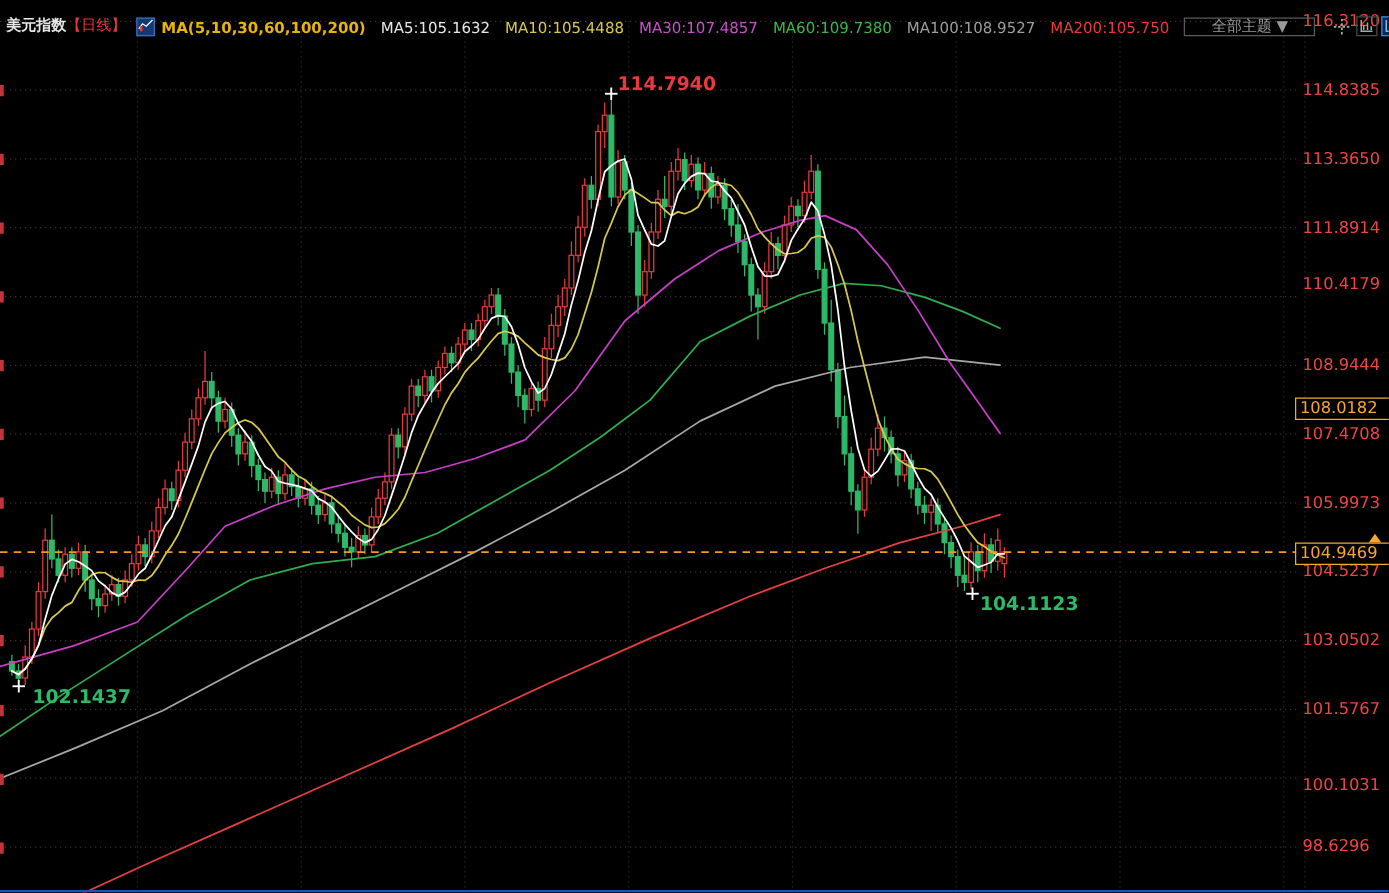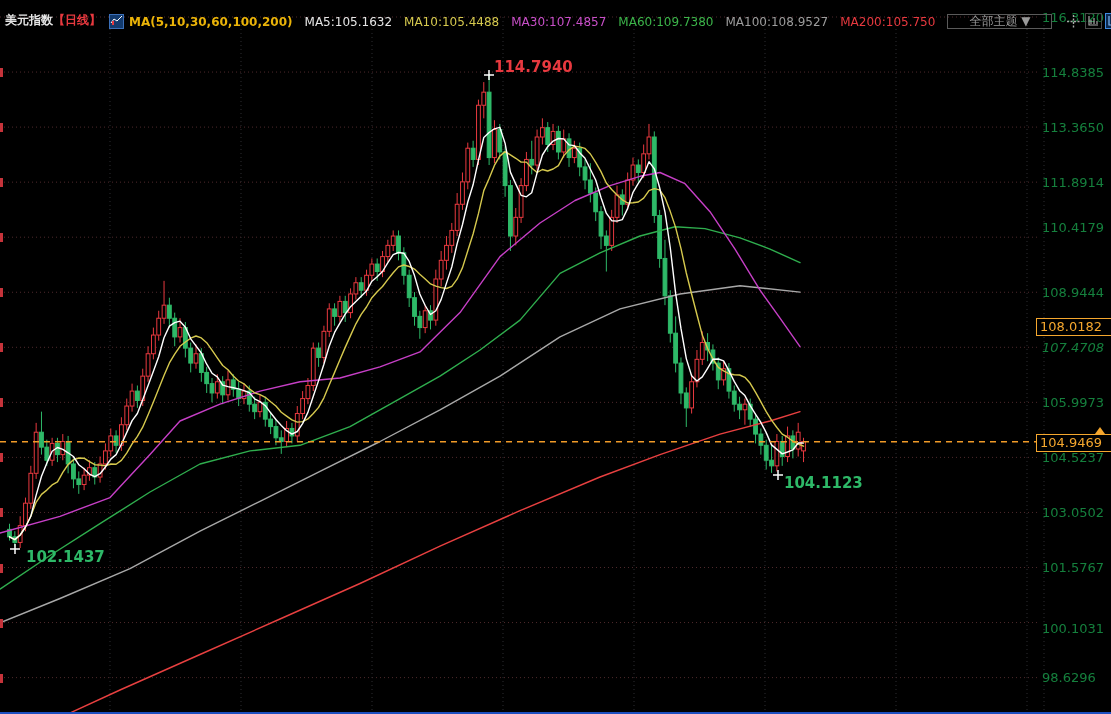--- a/index.html
+++ b/index.html
@@ -4,35 +4,35 @@
 <style>
   html,body{margin:0;padding:0;background:#000;}
   body{width:1111px;height:714px;position:relative;overflow:hidden;
        font-family:"DejaVu Sans","Liberation Sans",sans-serif;}
   #chart-svg{position:absolute;left:0;top:0;z-index:1;}
   
   #header{position:absolute;left:0;top:0;width:1111px;height:16px;z-index:5;
           display:flex;align-items:flex-end;font-size:12px;white-space:nowrap;margin-top:13px;}
   #accent-bar{width:3px;height:12px;background:#e8393f;margin-right:5px;}
   .sym{color:#e6e6e6;font-weight:bold;}
-  .per{color:#e8393f;font-weight:bold;margin-right:8px;}
+  .per{color:#e8393f;font-weight:normal;margin-right:8px;}
   .mini-chart{width:15px;height:13px;background:#123a6e;border:1px solid #3b6fb8;
               margin-right:5px;display:inline-block;position:relative;top:0;}
   .ma-sig{color:#eab308;margin-right:12px;font-weight:bold;}
   .ma-item{margin-right:12px;}
   #themes-btn{margin-left:auto;border:1px solid #5a5a5a;color:#9a9a9a;
               padding:0 21px;height:13px;line-height:13px;font-size:12px;}
   #hdr-icons{display:flex;margin-left:10px;margin-right:97px;}
   .hic{width:15px;height:14px;border:1px solid #4a4a4a;margin-left:3px;
        display:flex;align-items:center;justify-content:center;}
   .hic.first{border-color:transparent;}
   .hic.active{border-color:#3f8be0;background:#0c2a50;}
   
   .axis-label{position:absolute;left:1042px;width:68px;height:15px;z-index:2;
-              color:#15803d;font-size:13px;line-height:15px;}
+              color:#ef4444;font-size:13px;line-height:15px;}
   .px-box{position:absolute;left:1036px;width:72px;height:16px;z-index:4;
           background:#000;border:1px solid #f5a72e;color:#f5a72e;
           font-size:13px;line-height:16px;padding-left:3px;}
   #marker-box{top:318px;}
   #price-box{top:434px;}
   #axis-arrow{position:absolute;left:1095px;top:427px;width:0;height:0;z-index:5;
               border-left:5px solid transparent;border-right:5px solid transparent;
               border-bottom:7px solid #f5a72e;}
   .ltick{position:absolute;left:0;width:3px;height:9px;background:#c5333a;z-index:2;}
   #bottom-line{position:absolute;left:0;bottom:0;width:1111px;height:2px;
@@ -423,21 +423,21 @@
     <text x="784" y="488" fill="#2eb968" font-size="15" font-weight="bold" font-family="&quot;DejaVu Sans&quot;,&quot;Liberation Sans&quot;,sans-serif">104.1123</text>
   </svg>
 
 <div id="axis-layer">
     <div class="axis-label" style="top: 9.5px;">116.3120</div>
     <div class="axis-label" style="top: 64.55px;">114.8385</div>
     <div class="axis-label" style="top: 119.6px;">113.3650</div>
     <div class="axis-label" style="top: 174.65px;">111.8914</div>
     <div class="axis-label" style="top: 220px;">110.4179</div>
     <div class="axis-label" style="top: 284.75px;">108.9444</div>
-    <div class="axis-label" style="top: 339.8px; font-style: italic;">107.4708</div>
+    <div class="axis-label" style="top: 339.8px;">107.4708</div>
     <div class="axis-label" style="top: 394.85px;">105.9973</div>
     <div class="axis-label" style="top: 449.9px;">104.5237</div>
     <div class="axis-label" style="top: 504.95px;">103.0502</div>
     <div class="axis-label" style="top: 560px;">101.5767</div>
     <div class="axis-label" style="top: 621px;">100.1031</div>
     <div class="axis-label" style="top: 670.1px;">98.6296</div>
   </div>
 
 <div id="marker-box" class="px-box">108.0182</div>
 <div id="price-box" class="px-box">104.9469</div>

